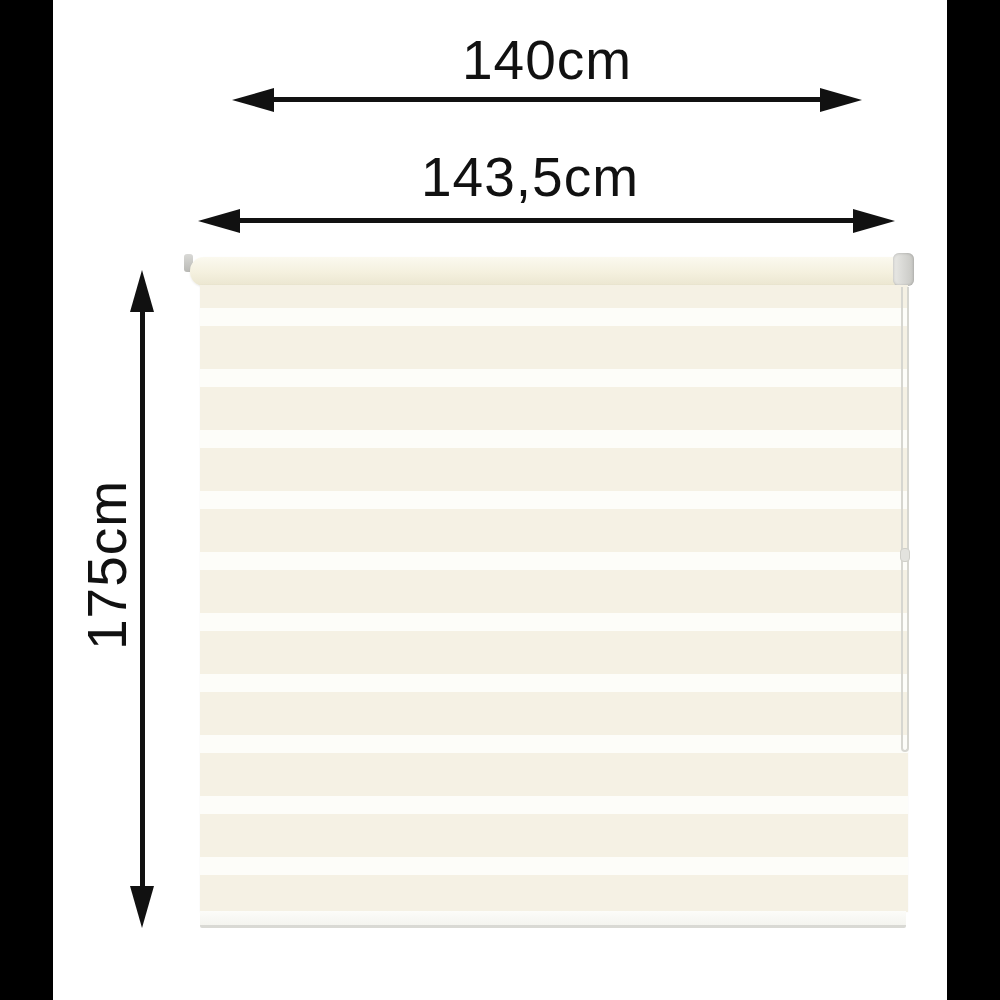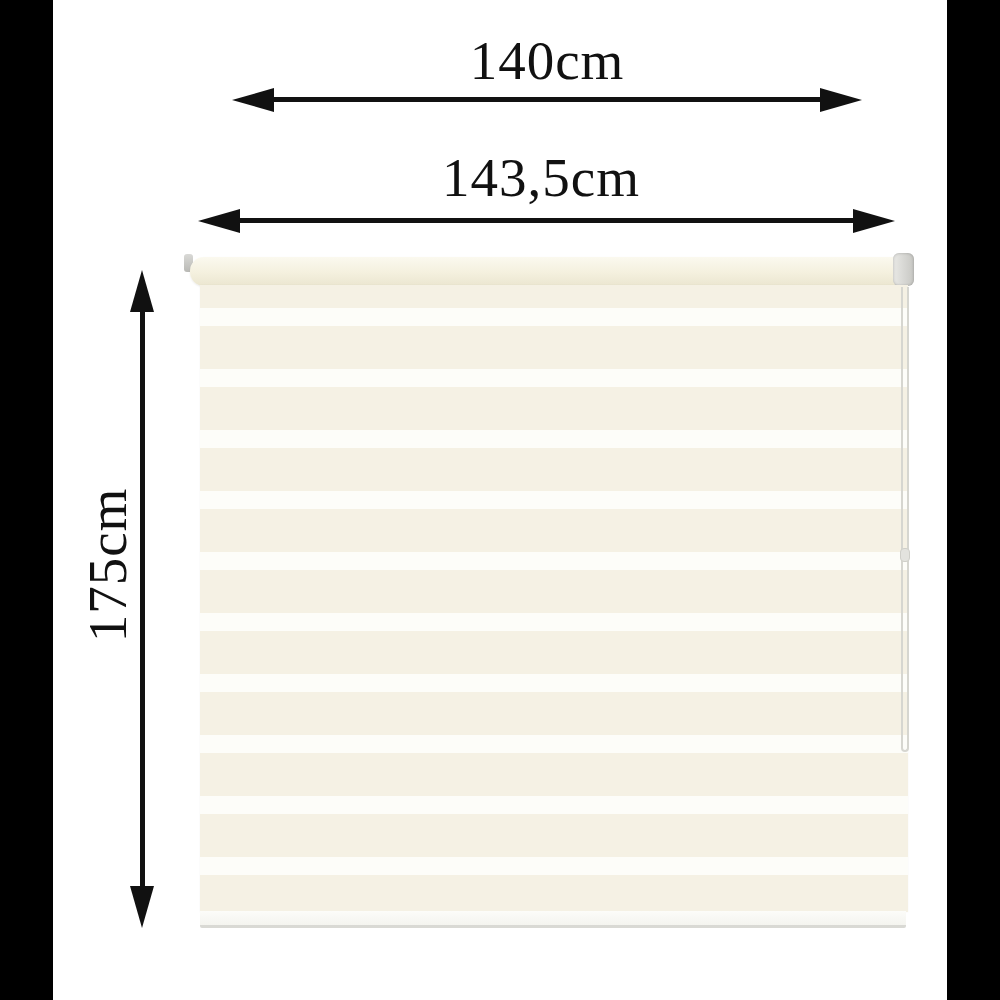--- a/index.html
+++ b/index.html
@@ -6,21 +6,21 @@
     margin: 0;
     padding: 0;
     background: #ffffff;
   }
   .stage {
     position: relative;
     width: 1000px;
     height: 1000px;
     background: var(--background, #ffffff);
     overflow: hidden;
-    font-family: Liberation Serif, serif;
+    font-family: Liberation Sans, sans-serif;
   }
   
   .pillar {
     position: absolute;
     top: 0;
     height: 1000px;
     background: var(--pillarbox, #000000);
   }
   .pillar.left  { left: 0;  width: 53px; }
   .pillar.right { left: 947px; width: 53px; }
@@ -171,21 +171,21 @@
   <div class="pillar left"></div>
   <div class="pillar right"></div>
 
   <div class="dim-label" style="left:397px; top:33px; width:300px;">140cm</div>
   <div>
     <div class="tri left" style="left:232px; top:88px;"></div>
     <div class="hline" style="left:268px; top:97px; width:558px;"></div>
     <div class="tri right" style="left:820px; top:88px;"></div>
   </div>
 
-  <div class="dim-label" style="left:391px; top:150px; width:300px;">143,5cm</div>
+  <div class="dim-label" style="left:380px; top:150px; width:300px;">143,5cm</div>
   <div>
     <div class="tri left" style="left:198px; top:209px;"></div>
     <div class="hline" style="left:234px; top:218px; width:628px;"></div>
     <div class="tri right" style="left:853px; top:209px;"></div>
   </div>
 
   <div class="dim-label rotated" style="left:7px; top:535px; width:200px; height:60px;">175cm</div>
   <div>
     <div class="tri up" style="left:130px; top:270px;"></div>
     <div class="vline" style="left:140px; top:306px; height:586px;"></div>

